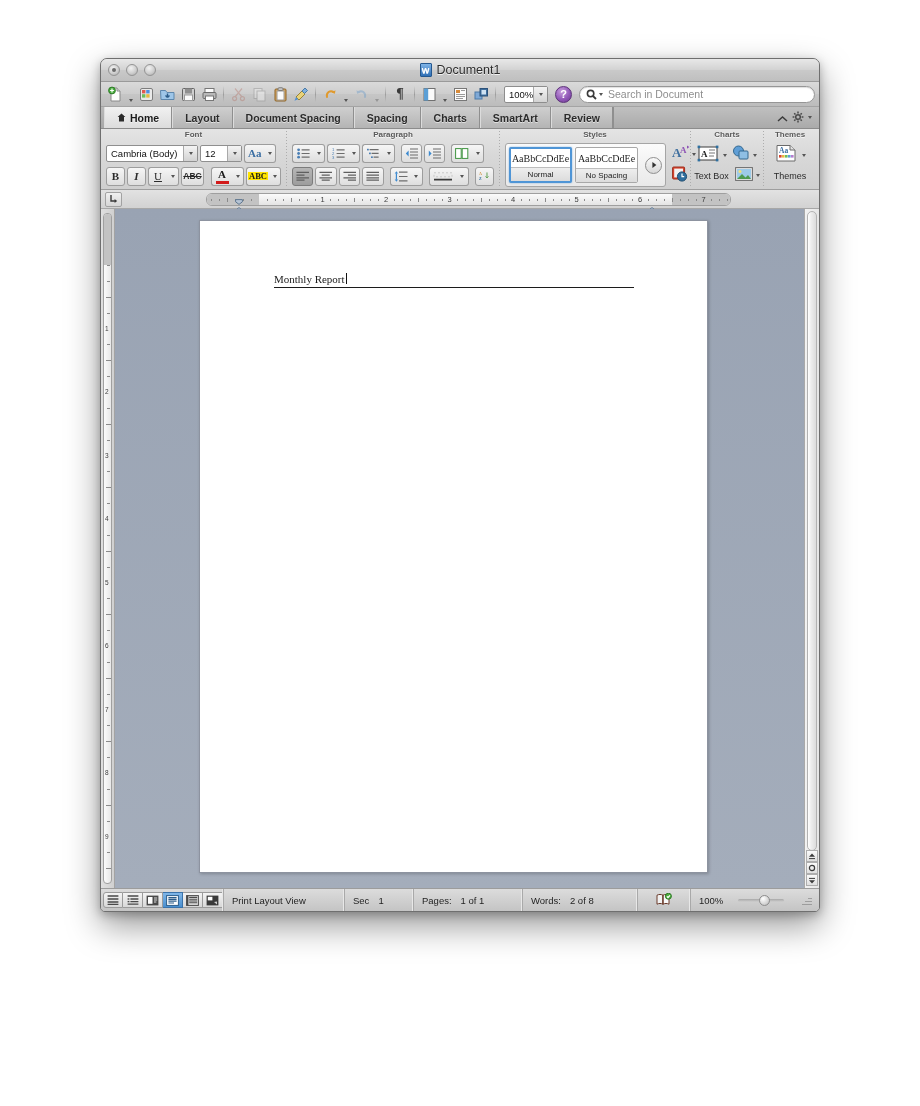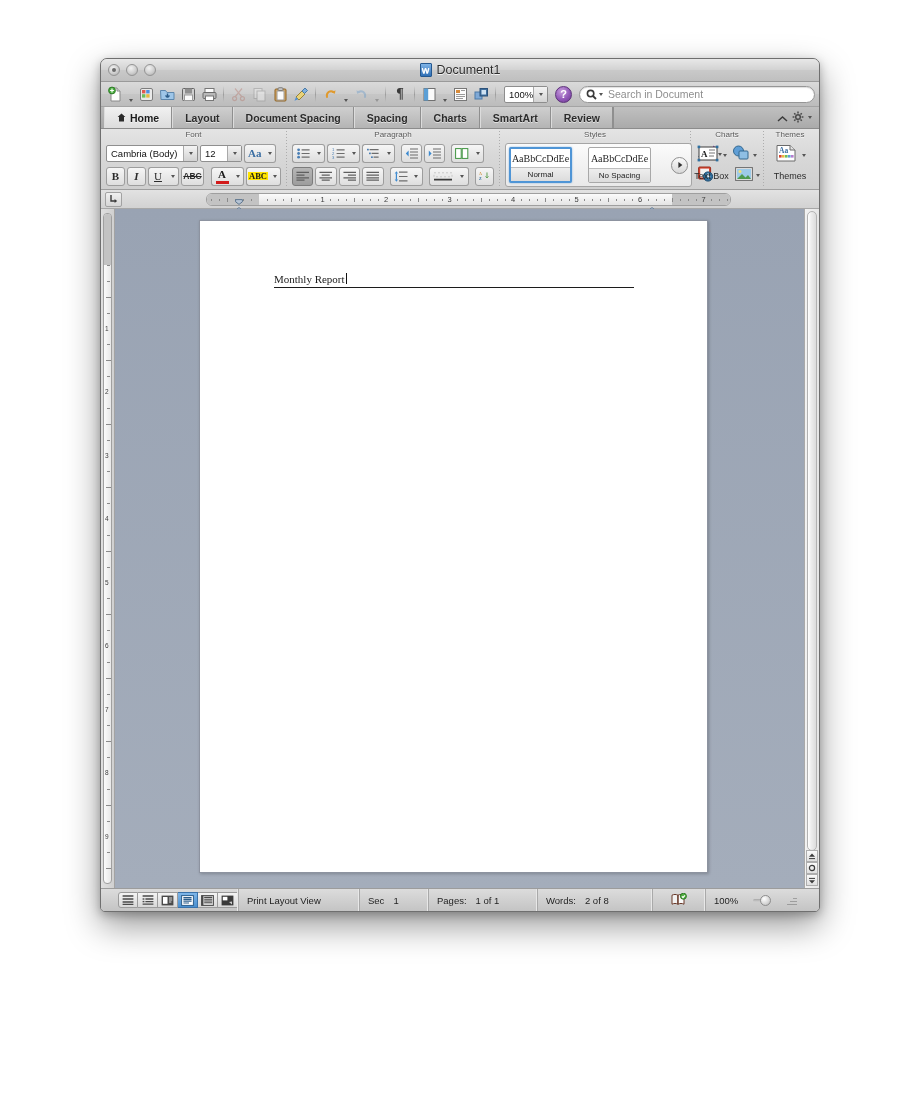--- a/index.html
+++ b/index.html
@@ -107,20 +107,21 @@
   
   #ribbon{
     height:60px;
     background:linear-gradient(to bottom,#e4e4e4 0%,#d8d8d8 45%,#cfcfcf 100%);
     border-bottom:1px solid #9e9e9e;display:flex;position:relative;
   }
   .grp{display:flex;flex-direction:column;position:relative;padding-top:1px;}
   .grp-title{
     height:10px;font-size:8px;color:#5a5a5a;text-align:center;line-height:10px;
     text-shadow:0 1px 0 rgba(255,255,255,.7);
+    font-weight:bold;
   }
   .grp-body{flex:1;display:flex;flex-direction:column;justify-content:center;gap:2px;padding:0 5px}
   .row{display:flex;align-items:center;gap:2px;height:21px}
   .grpsep{width:1px;margin-top:2px;margin-bottom:3px;
     background:repeating-linear-gradient(to bottom,#adadad 0 1px,transparent 1px 3px);}
   
   .combo{
     height:17px;background:#fff;border:1px solid #8f8f8f;border-radius:2px;
     display:flex;align-items:center;font-size:9.5px;color:#111;padding-left:4px;
     box-sizing:border-box;
@@ -146,21 +147,21 @@
   .pair .rb{border-radius:3px 0 0 3px;border-right:none}
   
   .fcolor{display:flex;flex-direction:column;align-items:center;justify-content:center;height:17px;line-height:1}
   .fcolor .gl{font-size:11px;font-weight:bold;color:#1a1a1a;font-family:"Liberation Serif",serif}
   .fcolor .bar{width:13px;height:3px;margin-top:1px}
   .hl .gl{font-size:8.5px;font-weight:bold;color:#1a1a1a;background:#ffe400;padding:0 1px}
   
   #stylebox{
     display:flex;align-items:center;height:44px;margin-top:3px;
     background:linear-gradient(to bottom,#fbfbfb,#e9e9e9);
-    border:1px solid #a5a5a5;border-radius:3px;padding:3px;gap:16px;box-sizing:border-box;
+    border:1px solid #a5a5a5;border-radius:3px;padding:3px;gap:3px;box-sizing:border-box;
   }
   .stile{
     width:63px;height:100%;background:#fff;border:1px solid #a8a8a8;border-radius:2px;
     display:flex;flex-direction:column;box-sizing:border-box;overflow:hidden;
   }
   .stile.sel{border:2px solid #4f95d6;box-shadow:0 0 2px rgba(79,149,214,.7)}
   .stile .prev{
     flex:1;display:flex;align-items:center;justify-content:center;
     font-family:"Liberation Serif",serif;font-size:10px;color:#1e1e1e;white-space:nowrap;overflow:hidden;
   }
@@ -239,21 +240,21 @@
   }
   .sbtn{
     position:absolute;left:1px;width:12px;height:12px;display:flex;align-items:center;justify-content:center;
     background:linear-gradient(to bottom,#fafafa,#dfdfdf);border:1px solid #aeaeae;box-sizing:border-box;
     font-size:7px;color:#444;
   }
   
   #statusbar{
     height:22px;display:flex;align-items:center;
     background:linear-gradient(to bottom,#dcdcdc,#c4c4c4);
-    border-top:1px solid #9c9c9c;padding:0 17px;font-size:9.5px;color:#1f1f1f;
+    border-top:1px solid #9c9c9c;padding:0 2px;font-size:9.5px;color:#1f1f1f;
   }
   .vbtn{
     width:20px;height:16px;display:flex;align-items:center;justify-content:center;
     background:linear-gradient(to bottom,#f4f4f4,#d8d8d8);
     border:1px solid #9b9b9b;border-left:none;box-sizing:border-box;
   }
   .vbtn:first-child{border-left:1px solid #9b9b9b;border-radius:3px 0 0 3px}
   .vbtn:last-of-type{border-radius:0 3px 3px 0}
   .vbtn.on{background:linear-gradient(to bottom,#7fb6e8,#4a8fcf);border-color:#3a72aa}
   .stsec{

